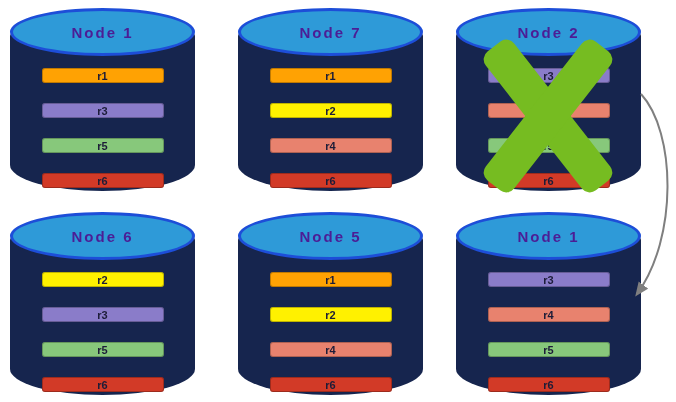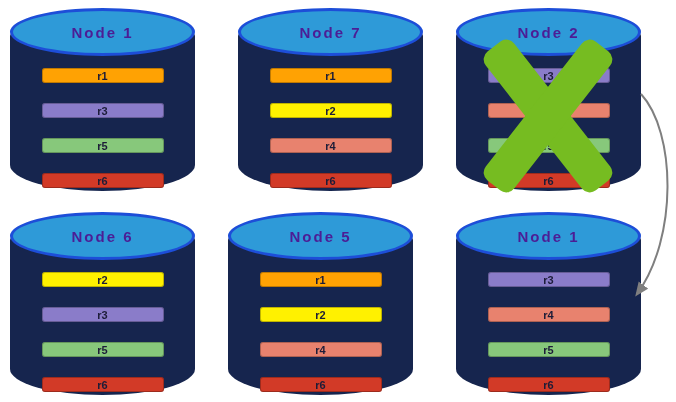--- a/index.html
+++ b/index.html
@@ -89,21 +89,21 @@
     <div class="cyl-body"></div>
     <div class="cyl-top">Node 6</div>
     <div class="bars">
       <div class="bar" style="background: rgb(255, 241, 0);">r2</div>
       <div class="bar" style="background: rgb(138, 124, 201);">r3</div>
       <div class="bar" style="background: rgb(135, 200, 123);">r5</div>
       <div class="bar" style="background: rgb(210, 58, 39);">r6</div>
     </div>
   </div>
 
-  <div class="node" style="left:228px; top:212px;text-decoration:underline;">
+  <div class="node" style="left:238px; top:212px;text-decoration:underline;">
     <div class="cyl-body"></div>
     <div class="cyl-top">Node 5</div>
     <div class="bars">
       <div class="bar" style="background: rgb(255, 162, 3);">r1</div>
       <div class="bar" style="background: rgb(255, 241, 0);">r2</div>
       <div class="bar" style="background: rgb(232, 130, 110);">r4</div>
       <div class="bar" style="background: rgb(210, 58, 39);">r6</div>
     </div>
   </div>
 

